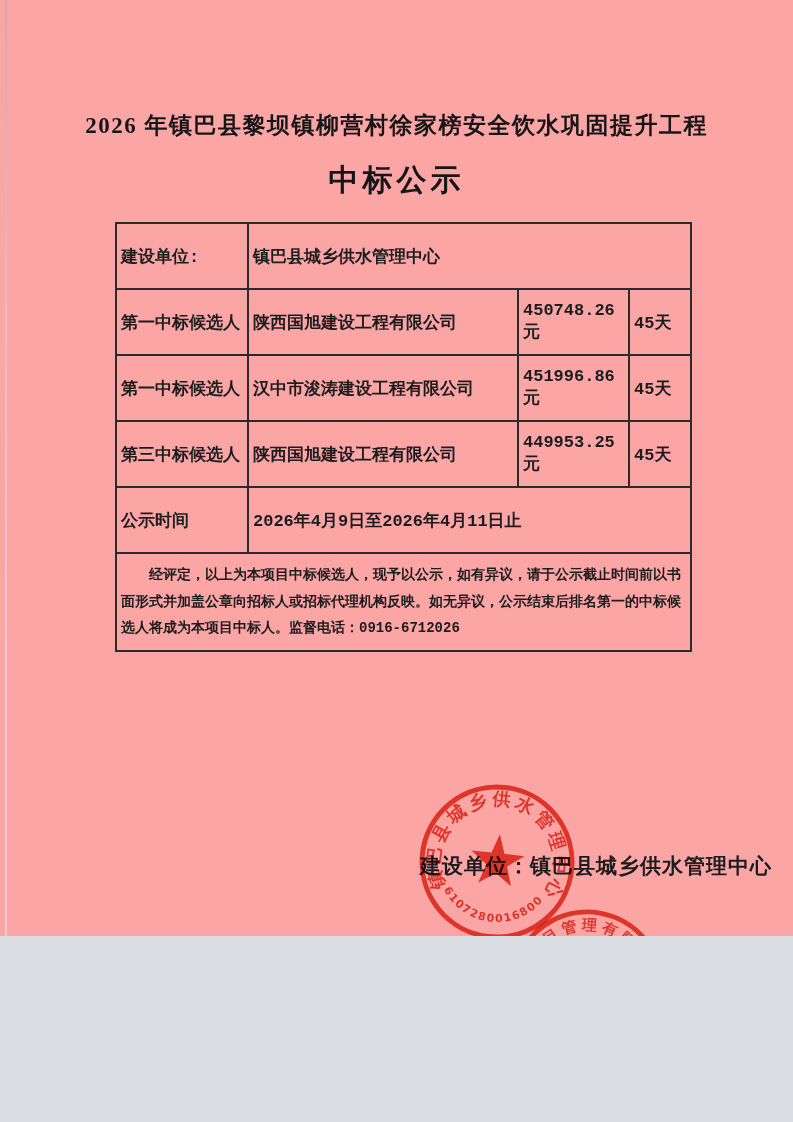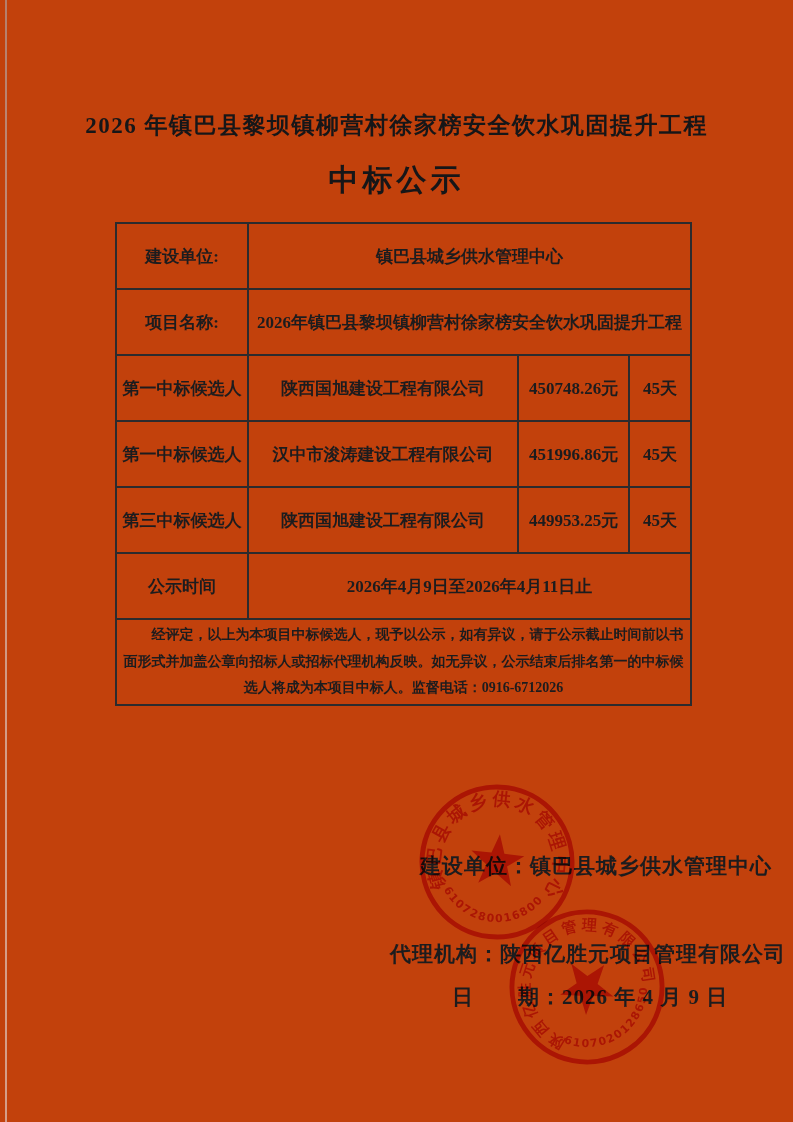--- a/index.html
+++ b/index.html
@@ -1,20 +1,20 @@
 <!DOCTYPE html>
 <html><head>
 <meta charset="utf-8">
 <style>
   html,body{margin:0;padding:0;background:#d9dde2;}
   .page{
     position:relative;
-    width:793px;height:1122px;
+    width:793px;height:936px;
     margin:0 auto;
-    background:#c2410c;
+    background:#fca5a5;
     overflow:hidden;
     font-family:"Liberation Serif","DejaVu Serif",serif;
     color:#1c1c1e;
   }
   .scan-edge{
     position:absolute;left:5px;top:0;width:2px;height:100%;
     background:linear-gradient(#aab0ba,#c9ced6 30%,#e4e8ee 70%);
     opacity:.55;
   }
   .doc-title{
@@ -24,23 +24,24 @@
   .doc-title.line1{top:110px;font-size:23px;letter-spacing:1.5px;}
   .doc-title.line2{top:160px;font-size:30px;letter-spacing:4px;}
 
   table.bid-table{
     position:absolute;left:115px;top:222px;width:575px;
     border-collapse:collapse;table-layout:fixed;
     font-size:17px;font-weight:700;color:#1c1c1e;
   }
   table.bid-table td{
     border:2px solid #2b2b2e;
-    text-align:center;vertical-align:middle;
-    padding:2px 4px;
+    text-align:left;vertical-align:middle;
+    padding:8px 4px;
     overflow:hidden;
+    font-family:Liberation Mono, monospace;
   }
   tr.rowB{height:66px;}
   td.notice-cell{
     text-align:left;
     padding:10px 14px 12px 14px;
     line-height:1.9;
     font-size:14px;
   }
   .notice-text{display:block;text-indent:2em;}
 
@@ -74,24 +75,20 @@
     <colgroup>
       <col style="width:132px">
         <col style="width:270px">
         <col style="width:111px">
         <col style="width:62px">
     </colgroup>
     <tbody>
         <tr class="rowB">
       <td>建设单位:</td>
       <td colspan="3">镇巴县城乡供水管理中心</td>
-    </tr>
-    <tr class="rowB">
-      <td>项目名称:</td>
-      <td colspan="3">2026年镇巴县黎坝镇柳营村徐家榜安全饮水巩固提升工程</td>
     </tr>
     <tr class="rowB">
       <td>第一中标候选人</td>
       <td>陕西国旭建设工程有限公司</td>
       <td>450748.26元</td>
       <td>45天</td>
     </tr>
     <tr class="rowB">
       <td>第一中标候选人</td>
       <td>汉中市浚涛建设工程有限公司</td>

